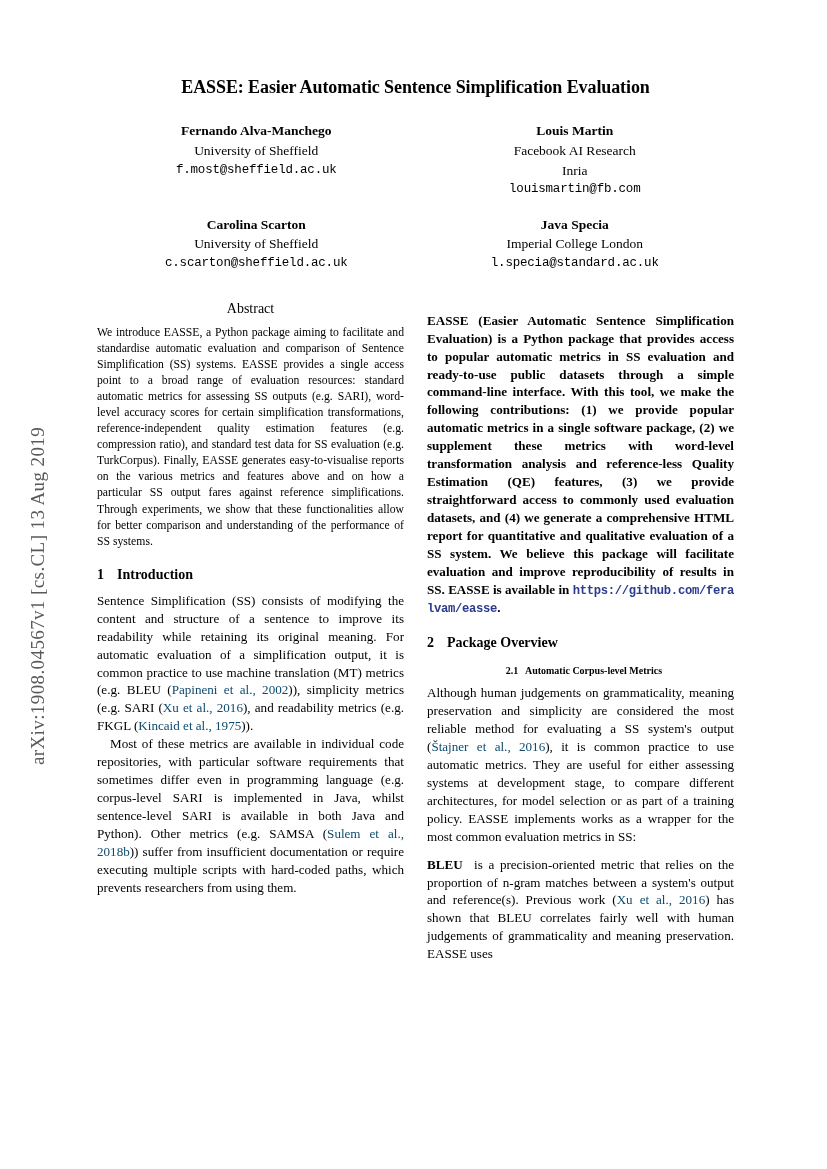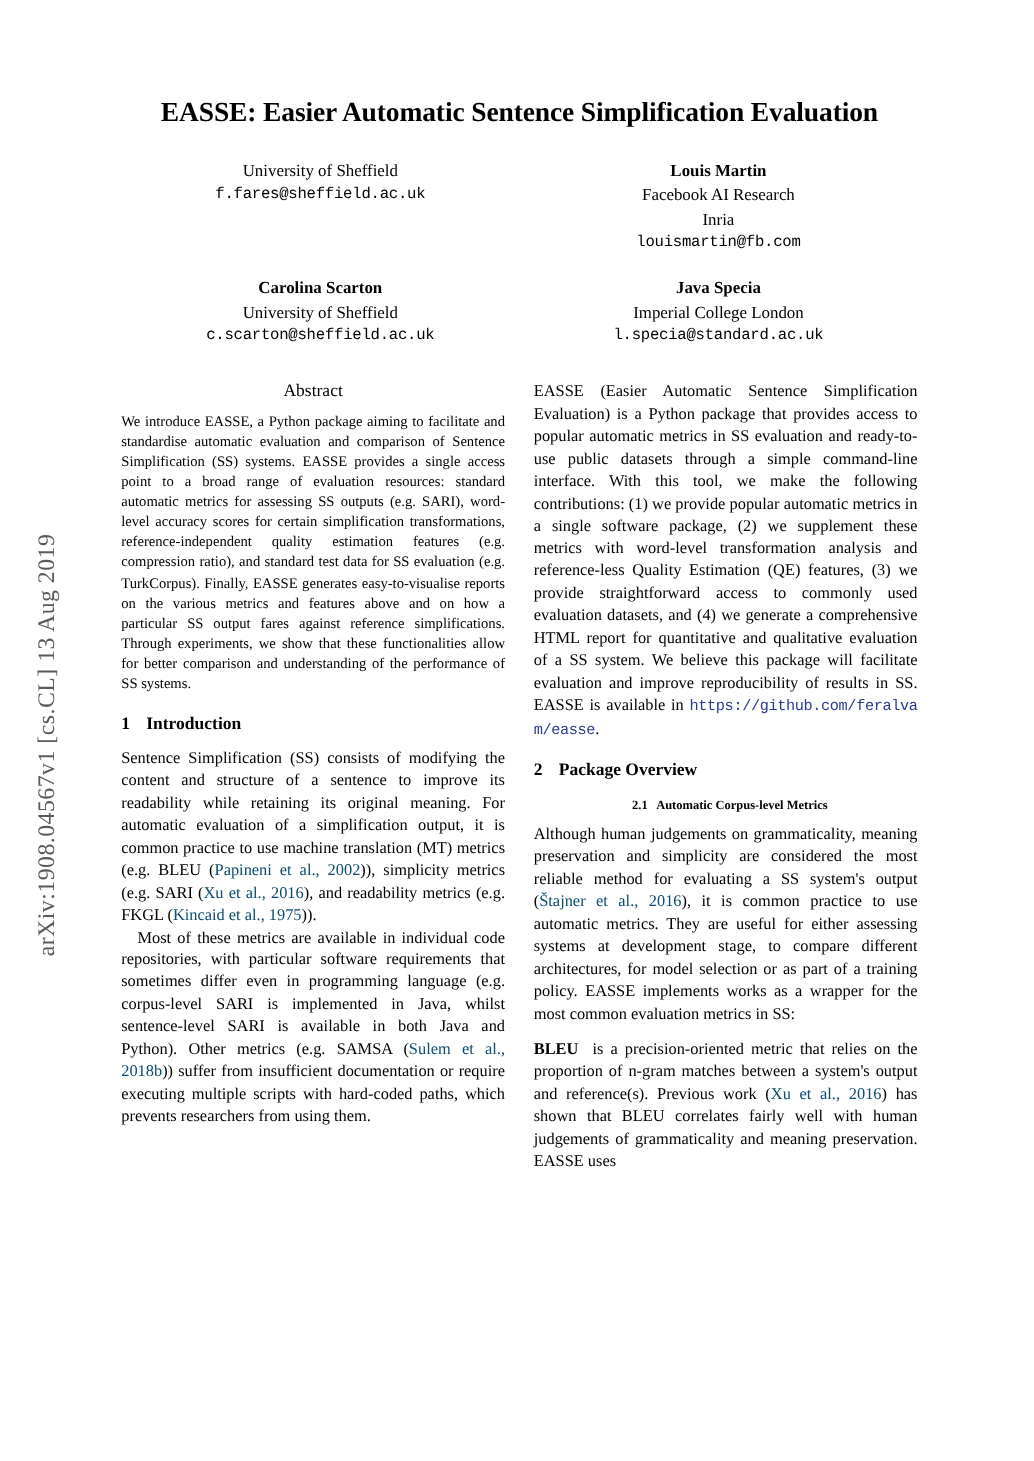--- a/index.html
+++ b/index.html
@@ -34,21 +34,21 @@
     color: #5a5a5a;
     white-space: nowrap;
   }
   .content {
     position: absolute;
     left: 97px;
     top: 76px;
     width: 637px;
   }
   .paper-title {
-    font-size: 22px;
+    font-size: 18px;
     font-weight: bold;
     text-align: center;
     line-height: 1.3;
     margin: 0 0 22px 0;
     letter-spacing: -0.1px;
   }
   .authors {
     display: flex;
     flex-wrap: wrap;
     width: 100%;
@@ -127,43 +127,45 @@
     color: #0c4a6e;
   }
   .url {
     font-family: "Liberation Mono", monospace;
     font-size: 12.2px;
     color: #2a3a8f;
     letter-spacing: -0.3px;
     word-break: break-all;
   }
   .right-col-top {
-    margin-top: 2px;
+    margin-top: 15px;
+    font-weight: bold;
   }
   .metric-term {
     font-weight: bold;
   }
   .spacer-10 { height: 10px; }
 </style>
 </head>
 <body>
 
 <div class="page">
 
   <div class="arxiv-stamp">arXiv:1908.04567v1  [cs.CL]  13 Aug 2019</div>
 
   <div class="content">
 
     <h1 class="paper-title">EASSE: Easier Automatic Sentence Simplification Evaluation</h1>
 
     <div class="authors">
 
       <div class="author-block">
+        <div class="author-name">Fernando Alva-Manchego</div>
         <div class="author-affil">University of Sheffield</div>
-        <div class="author-email">f.fares@sheffield.ac.uk</div>
+        <div class="author-email">f.most@sheffield.ac.uk</div>
       </div>
 
       <div class="author-block">
         <div class="author-name">Louis Martin</div>
         <div class="author-affil">Facebook AI Research</div>
         <div class="author-affil">Inria</div>
         <div class="author-email">louismartin@fb.com</div>
       </div>
 
       <div class="author-block">

